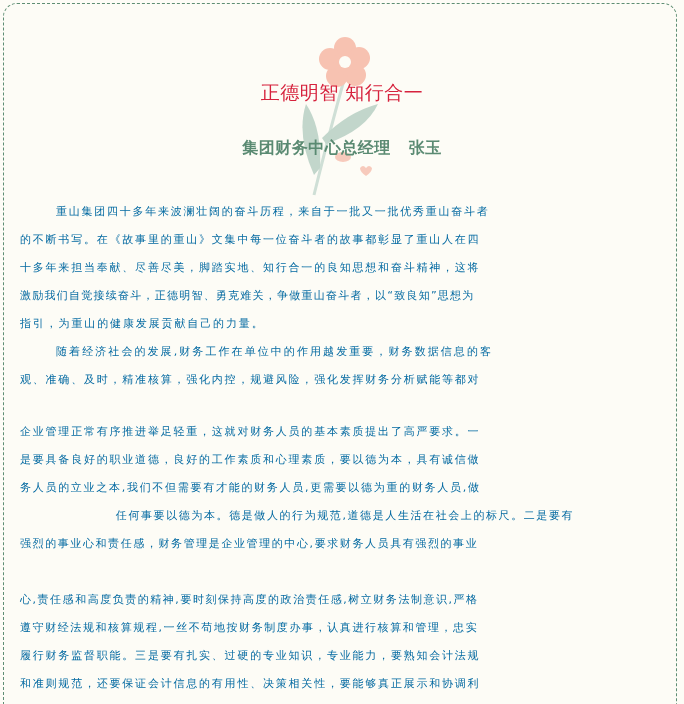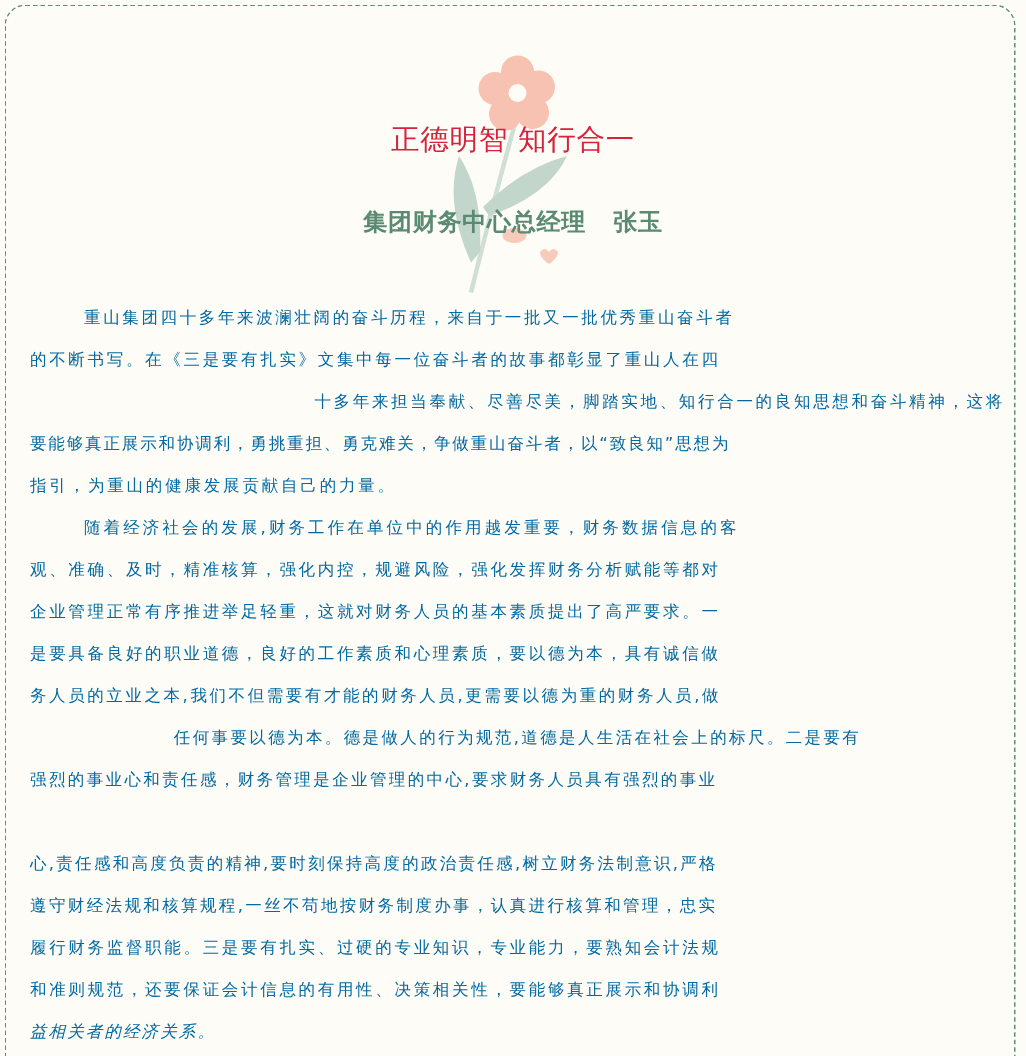--- a/index.html
+++ b/index.html
@@ -81,29 +81,29 @@
     <path d="M360 168 q 3 -4 6 0 q 3 -4 6 0 q 0 4 -6 8 q -6 -4 -6 -8 z" fill="#f7c2b2"></path>
   </g>
 </svg>
 
 <div class="title">正德明智 知行合一</div>
 <div class="subtitle">集团财务中心总经理   张玉</div>
 
 <div class="body">
   <div>
     <span class="line indent" style="letter-spacing: 1.75294px;">重山集团四十多年来波澜壮阔的奋斗历程，来自于一批又一批优秀重山奋斗者</span>
-    <span class="line" style="letter-spacing: 1.78889px;">的不断书写。在《三是要有扎实》文集中每一位奋斗者的故事都彰显了重山人在四</span>
-    <span class="line" style="letter-spacing: 1.78889px; text-align: right;">十多年来担当奉献、尽善尽美，脚踏实地、知行合一的良知思想和奋斗精神，这将</span>
-    <span class="line" style="letter-spacing: 1.24211px;">要能够真正展示和协调利，勇挑重担、勇克难关，争做重山奋斗者，以“致良知”思想为</span>
+    <span class="line" style="letter-spacing: 1.78889px;">的不断书写。在《故事里的重山》文集中每一位奋斗者的故事都彰显了重山人在四</span>
+    <span class="line" style="letter-spacing: 1.78889px;">十多年来担当奉献、尽善尽美，脚踏实地、知行合一的良知思想和奋斗精神，这将</span>
+    <span class="line" style="letter-spacing: 1.24211px;">激励我们自觉接续奋斗，正德明智、勇克难关，争做重山奋斗者，以“致良知”思想为</span>
     <span class="line" style="letter-spacing: 1.87368px;">指引，为重山的健康发展贡献自己的力量。</span>
   </div>
   <div>
     <span class="line indent" style="letter-spacing: 2.07647px;">随着经济社会的发展,财务工作在单位中的作用越发重要，财务数据信息的客</span>
     <span class="line" style="letter-spacing: 1.78889px;">观、准确、及时，精准核算，强化内控，规避风险，强化发挥财务分析赋能等都对</span>
-    <span class="line" style="letter-spacing: 1.78889px;">企业管理正常有序推进举足轻重，这就对财务人员的基本素质提出了高严要求。一</span>
+    <span class="line" style="letter-spacing: 1.78889px; margin-top: 24px;">企业管理正常有序推进举足轻重，这就对财务人员的基本素质提出了高严要求。一</span>
     <span class="line" style="letter-spacing: 1.78889px;">是要具备良好的职业道德，良好的工作素质和心理素质，要以德为本，具有诚信做</span>
     <span class="line" style="letter-spacing: 1.71579px;">务人员的立业之本,我们不但需要有才能的财务人员,更需要以德为重的财务人员,做</span>
     <span class="line" style="letter-spacing: 1.58919px; text-align: center;">任何事要以德为本。德是做人的行为规范,道德是人生活在社会上的标尺。二是要有</span>
     <span class="line" style="letter-spacing: 1.58919px;">强烈的事业心和责任感，财务管理是企业管理的中心,要求财务人员具有强烈的事业</span>
     <span class="line" style="letter-spacing: 1.52821px; margin-top: 28px;">心,责任感和高度负责的精神,要时刻保持高度的政治责任感,树立财务法制意识,严格</span>
     <span class="line" style="letter-spacing: 1.58919px;">遵守财经法规和核算规程,一丝不苟地按财务制度办事，认真进行核算和管理，忠实</span>
     <span class="line" style="letter-spacing: 1.78889px;">履行财务监督职能。三是要有扎实、过硬的专业知识，专业能力，要熟知会计法规</span>
     <span class="line" style="letter-spacing: 1.78889px;">和准则规范，还要保证会计信息的有用性、决策相关性，要能够真正展示和协调利</span>
     <span class="line" style="letter-spacing: 1.4px; font-style: italic;">益相关者的经济关系。</span>
   </div>

